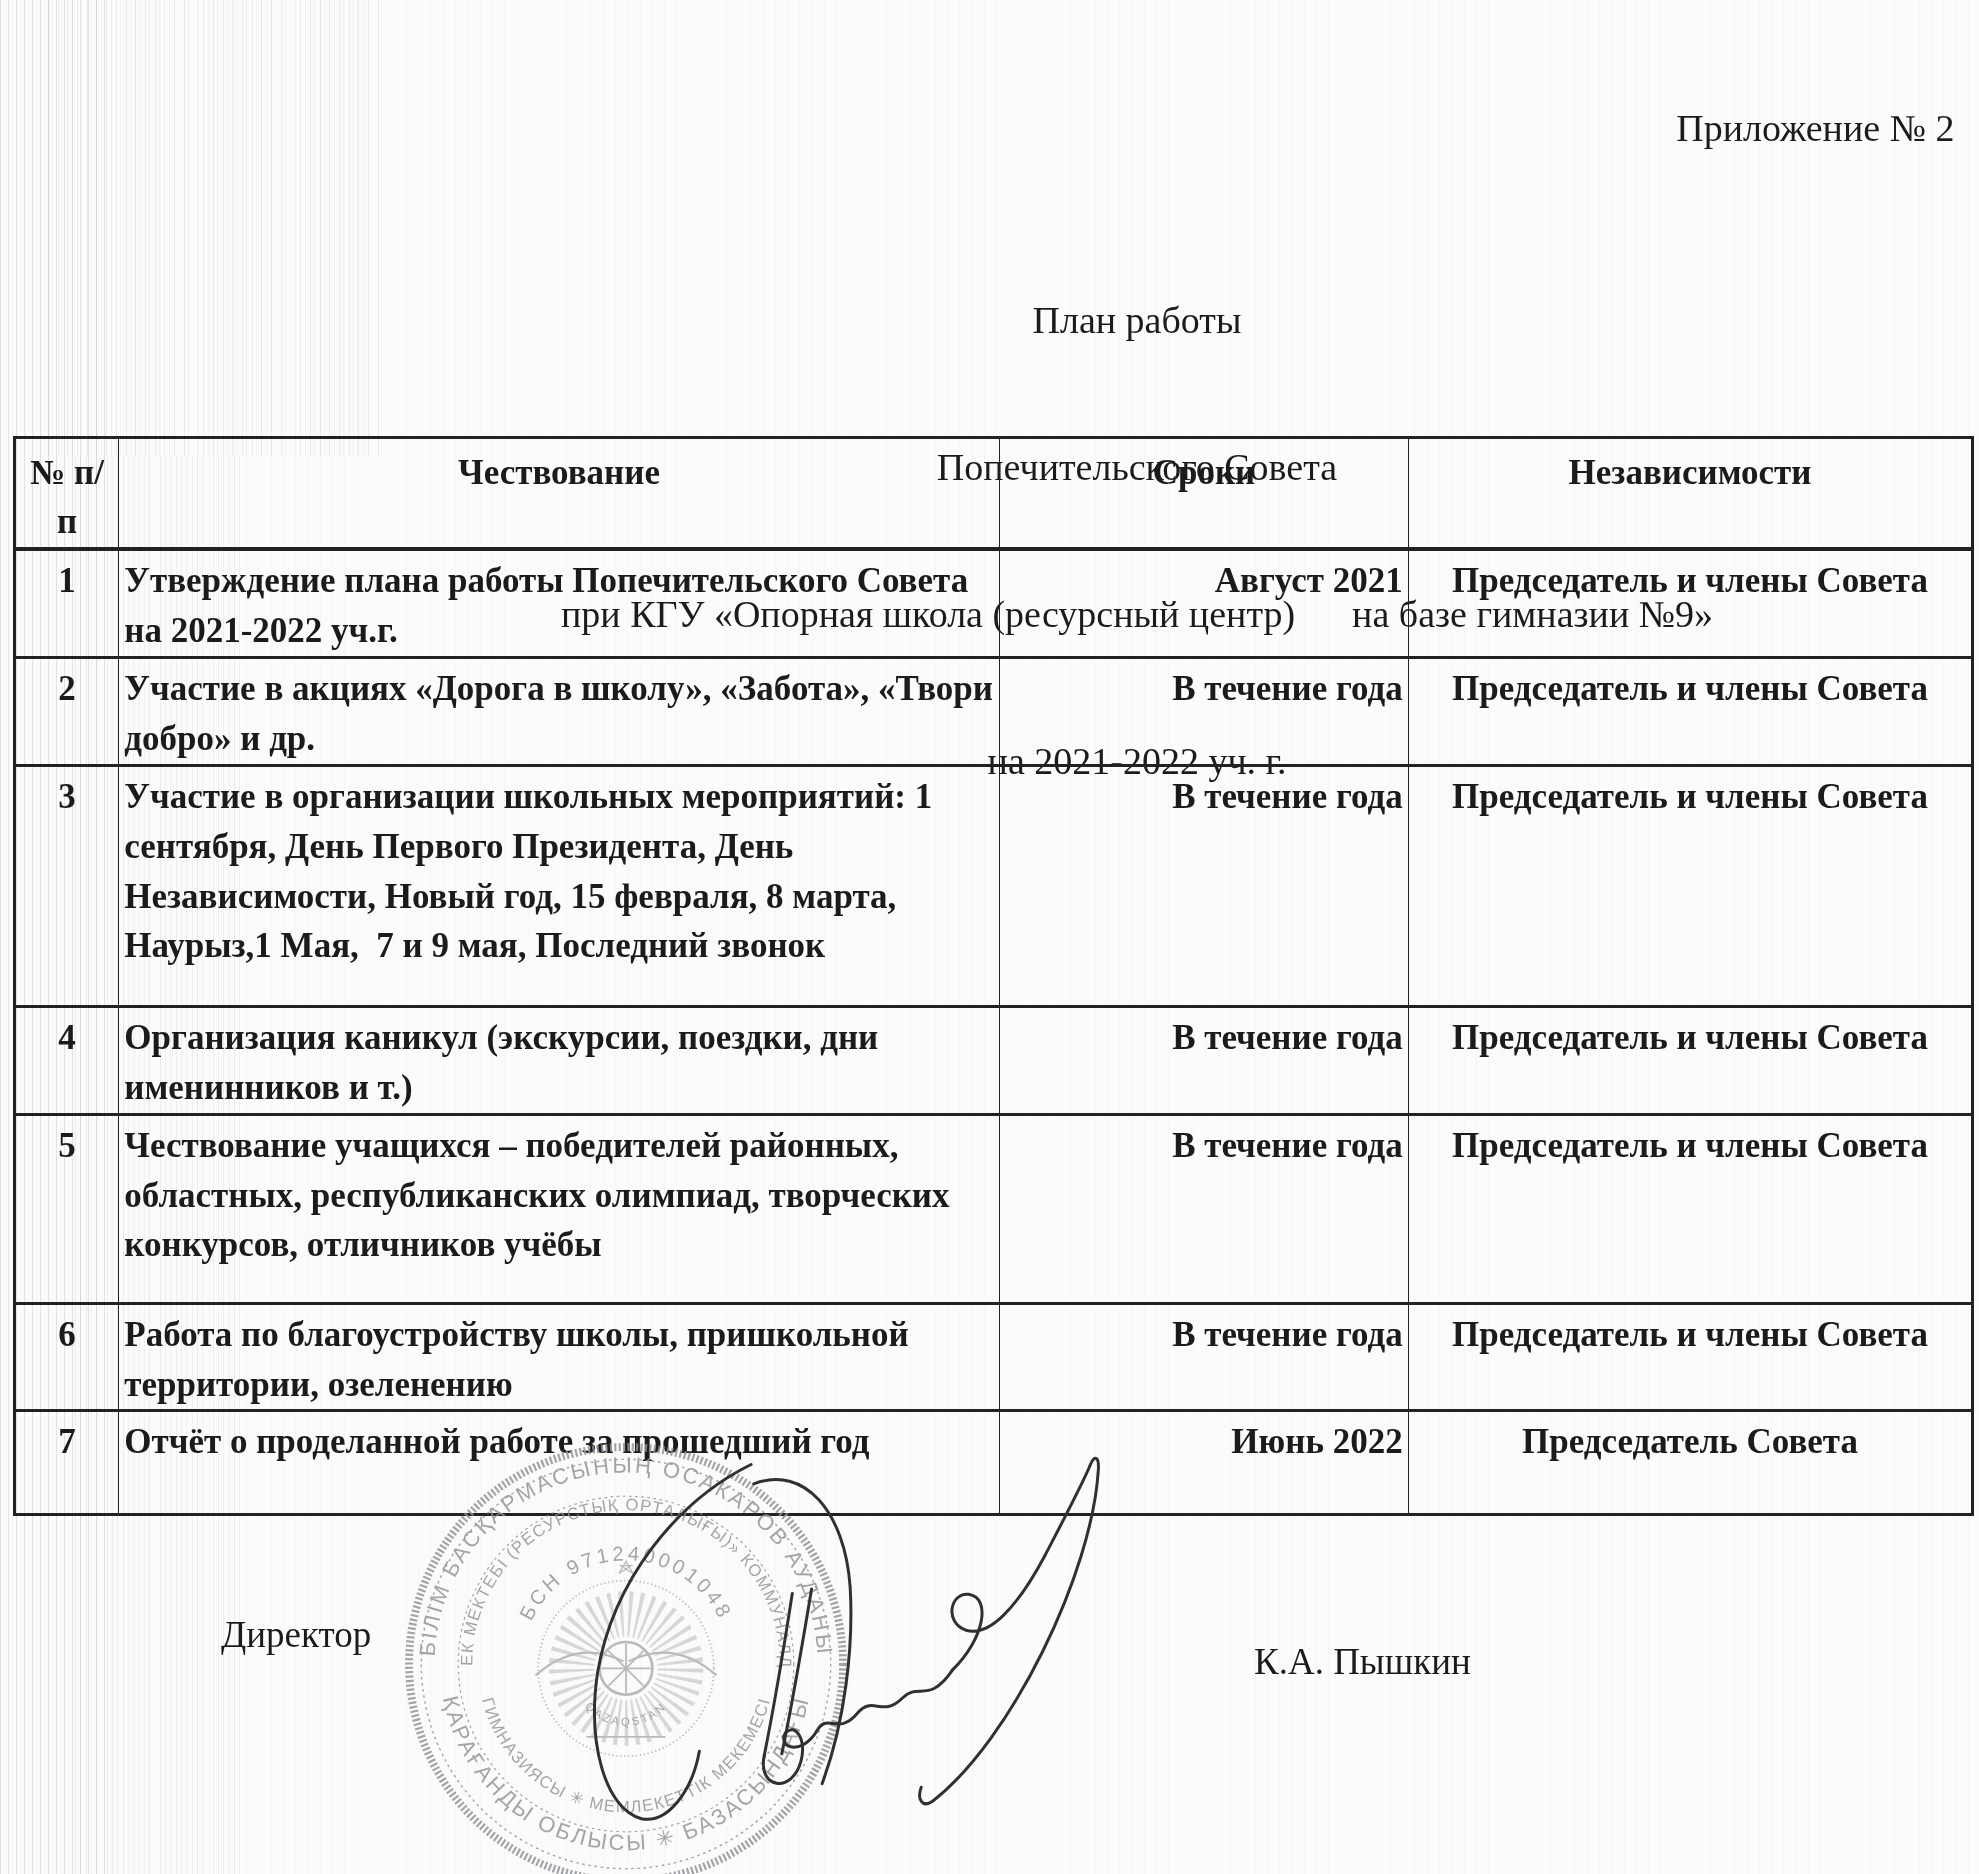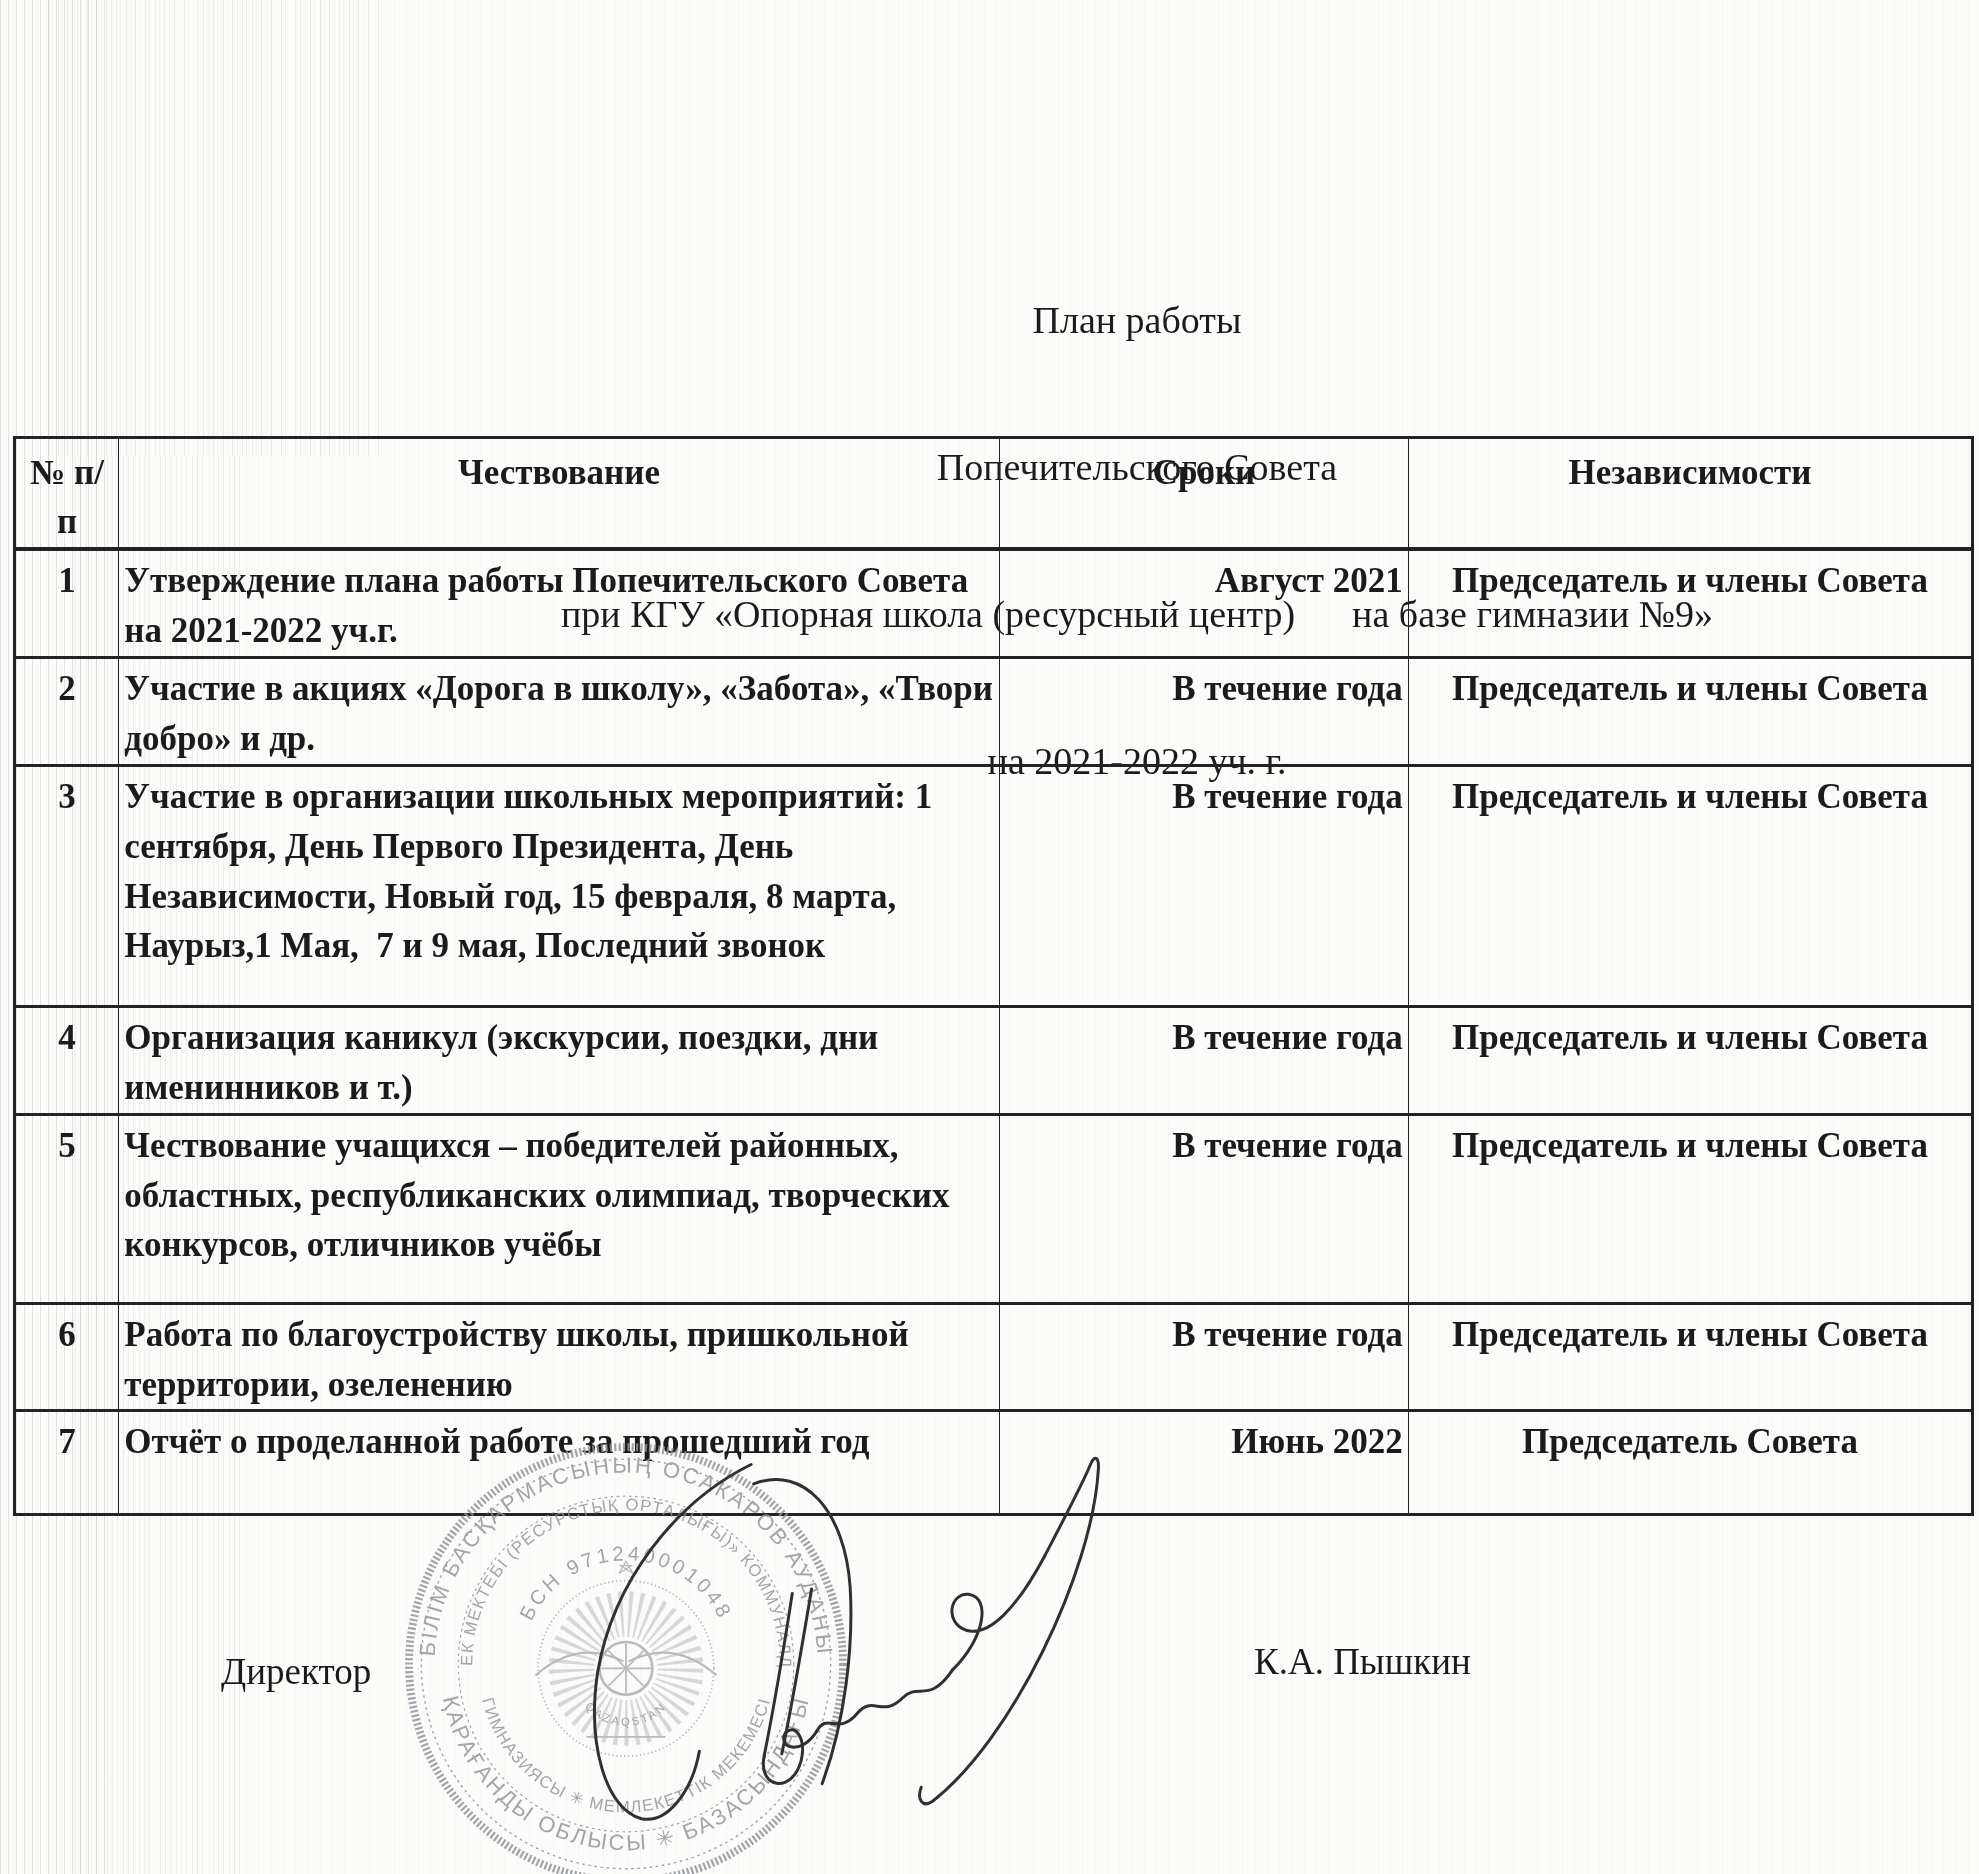--- a/index.html
+++ b/index.html
@@ -54,39 +54,40 @@
   table.plan th, table.plan td{
     border-left:1.8px solid var(--border); border-right:1.8px solid var(--border);
     vertical-align:top; font-weight:bold; padding:5.3px 5.3px 0 5.3px;
   }
   table.plan th{text-align:center; padding-top:8.8px;}
   td.cell-num{text-align:center;}
   td.cell-activity{text-align:left; padding-left:12.3px; padding-right:10.5px; white-space:pre-wrap;}
   td.cell-period{text-align:right;}
   td.cell-responsible{text-align:center; padding-left:3.5px; padding-right:3.5px;}
   
-  .director-label{position:absolute; left:221px; top:1650px; font-size:37px; z-index:3;font-family:Liberation Serif, serif;}
+  .director-label{position:absolute; left:221px; top:1613px; font-size:37px; z-index:3;font-family:Liberation Serif, serif;}
   .director-name{position:absolute; left:1254px; top:1640px; font-size:37px; z-index:3;}
   
   .stamp-svg{position:absolute; left:402px; top:1440px; z-index:4; opacity:.82;}
   .stamp-svg text{fill:var(--stamp); font-family:"Liberation Sans","DejaVu Sans",sans-serif;}
   .sig-svg{position:absolute; left:492px; top:1418px; z-index:5; pointer-events:none;}
   .sig-svg path{fill:none; stroke:var(--signature); stroke-width:3.4; stroke-linecap:round;}
 </style>
 </head>
 <body>
 
 <div class="page">
 
   <div class="noise noise-page"></div>
   <div class="noise noise-left"></div>
   <div class="noise noise-topleft"></div>
   <div class="noise noise-midleft"></div>
 
   <div class="appendix">
+    <div>Приложение № 2</div>
   </div>
 
   <div class="doc-title">
     <div>План работы</div>
     <div>Попечительского Совета</div>
     <div>при КГУ «Опорная школа (ресурсный центр)      на базе гимназии №9»</div>
     <div>на 2021-2022 уч. г.</div>
   </div>
 
   <table class="plan">

